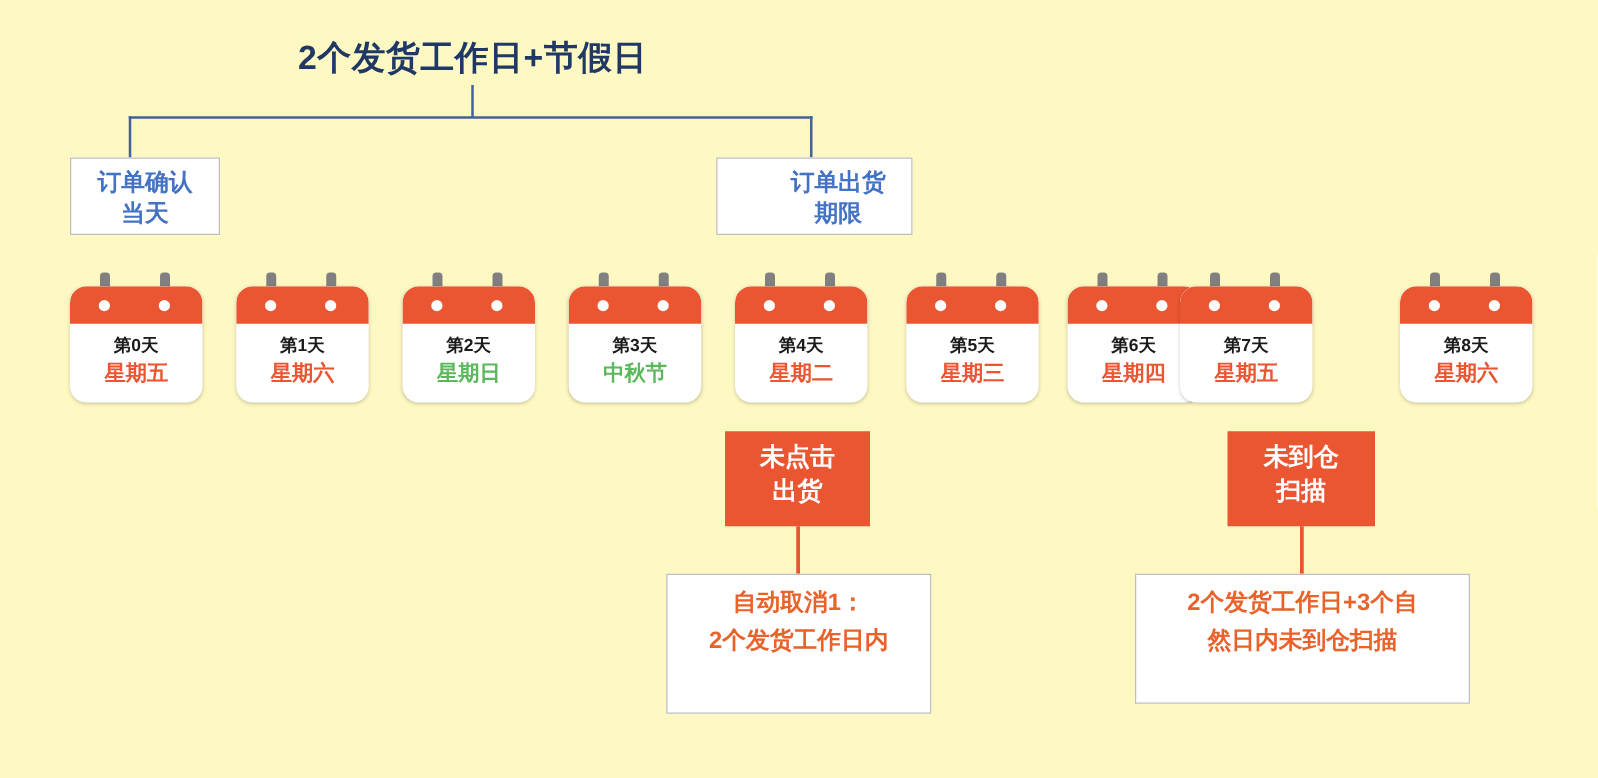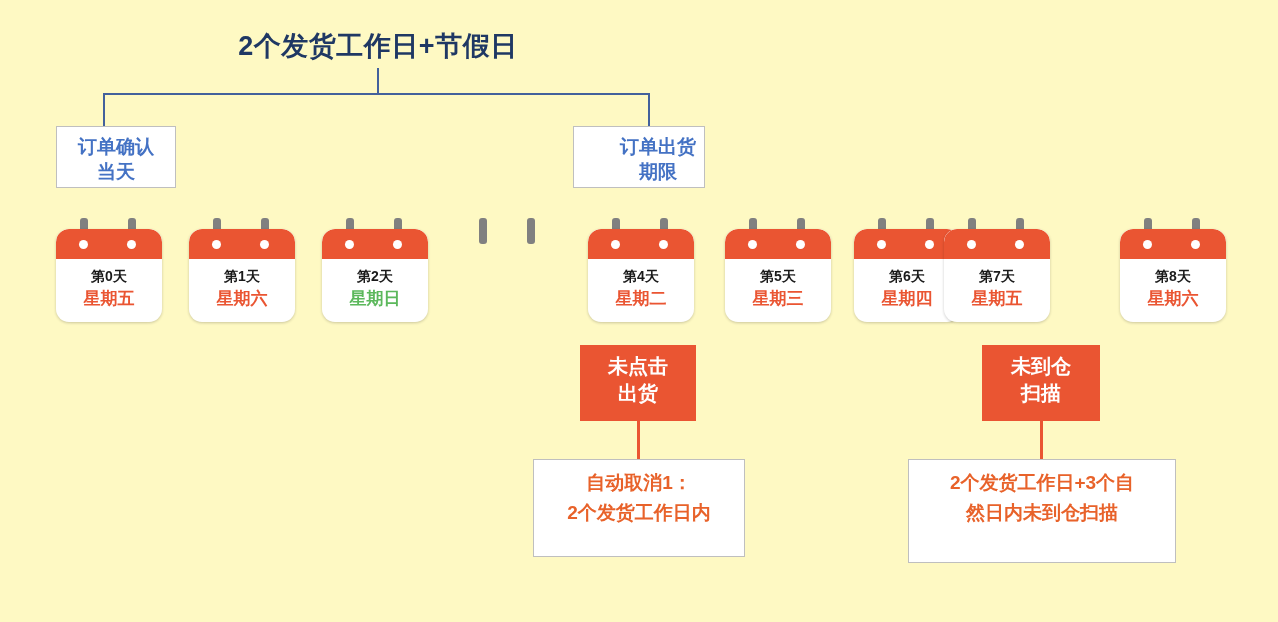--- a/index.html
+++ b/index.html
@@ -81,21 +81,21 @@
   }
   #blue-box-confirm {
     left: 56px;
     top: 126px;
     width: 120px;
     height: 62px;
   }
   #blue-box-ship {
     left: 573px;
     top: 126px;
-    width: 132px;
+    width: 157px;
     height: 62px;
     padding-left: 38px;
   }
 
   
   .cal {
     position: absolute;
     top: 218px;
     width: 106px;
     height: 104px;
@@ -207,21 +207,21 @@
     font-size: 19px;
     font-weight: bold;
     line-height: 30px;
     text-align: center;
     padding-top: 8px;
   }
   #note-cancel-1 {
     left: 533px;
     top: 459px;
     width: 212px;
-    height: 98px;
+    height: 112px;
   }
   #note-cancel-2 {
     left: 908px;
     top: 459px;
     width: 268px;
     height: 104px;
   }
   .note-line { display: block; }
 </style>
 </head>
@@ -280,20 +280,28 @@
         <span class="cal-ring right"></span>
       </div>
       <div class="cal-day">第2天</div>
       <div class="cal-week weekday-green">星期日</div>
     </div>
   </div>
 
   <div class="cal" style="left:455px;">
     <div class="cal-post left"></div>
     <div class="cal-post right"></div>
+    <div class="cal-body">
+      <div class="cal-header">
+        <span class="cal-ring left"></span>
+        <span class="cal-ring right"></span>
+      </div>
+      <div class="cal-day">第3天</div>
+      <div class="cal-week weekday-green">中秋节</div>
+    </div>
   </div>
 
   <div class="cal" style="left:588px;">
     <div class="cal-post left"></div>
     <div class="cal-post right"></div>
     <div class="cal-body">
       <div class="cal-header">
         <span class="cal-ring left"></span>
         <span class="cal-ring right"></span>
       </div>

